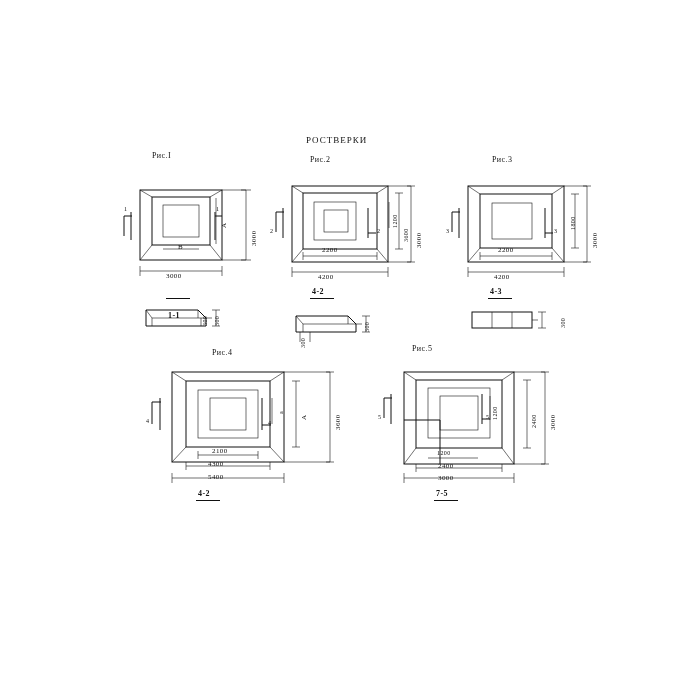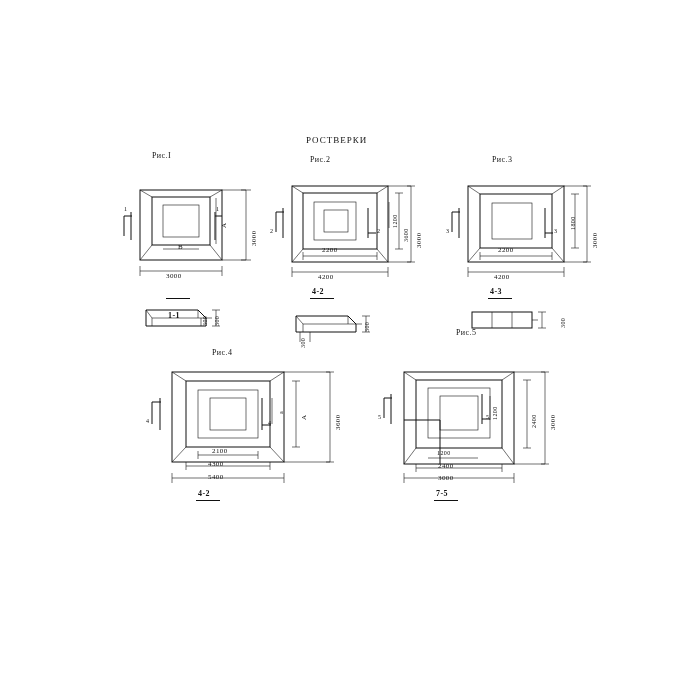--- a/index.html
+++ b/index.html
@@ -347,21 +347,21 @@
   <div class="lbl xs vert" style="left:278px; top:414px;">a</div>
   <div class="lbl sm vert" style="left:334px; top:430px;">3600</div>
   <div class="lbl sm" style="left:212px; top:447px;">2100</div>
   <div class="lbl sm" style="left:208px; top:460px;">4300</div>
   <div class="lbl sm" style="left:208px; top:473px;">5400</div>
   <div class="lbl bold" style="left:198px; top:489px;">4-2</div>
   <div class="underline" style="left:196px; top:500px; width:24px;"></div>
   <div class="lbl xs vert" style="left:264px; top:536px;">300</div>
   <div class="lbl xs vert" style="left:274px; top:552px;">300</div>
 
-  <div class="lbl" style="left:412px; top:328px;margin-left:44px;">Рис.5</div>
+  <div class="lbl" style="left:412px; top:344px;">Рис.5</div>
   <div class="lbl xs" style="left:378px; top:414px;">5</div>
   <div class="lbl xs" style="left:486px; top:414px;">5</div>
   <div class="lbl xs vert" style="left:492px; top:420px;">1200</div>
   <div class="lbl xs vert" style="left:531px; top:428px;">2400</div>
   <div class="lbl sm vert" style="left:549px; top:430px;">3000</div>
   <div class="lbl xs" style="left:437px; top:450px;">1200</div>
   <div class="lbl sm" style="left:438px; top:462px;">2400</div>
   <div class="lbl sm" style="left:438px; top:474px;">3000</div>
   <div class="lbl bold" style="left:436px; top:489px;">7-5</div>
   <div class="underline" style="left:434px; top:500px; width:24px;"></div>

